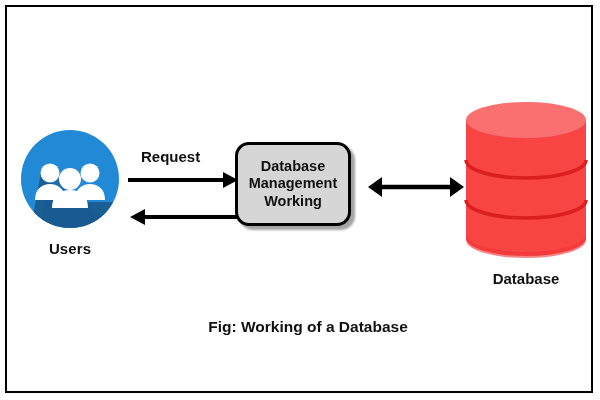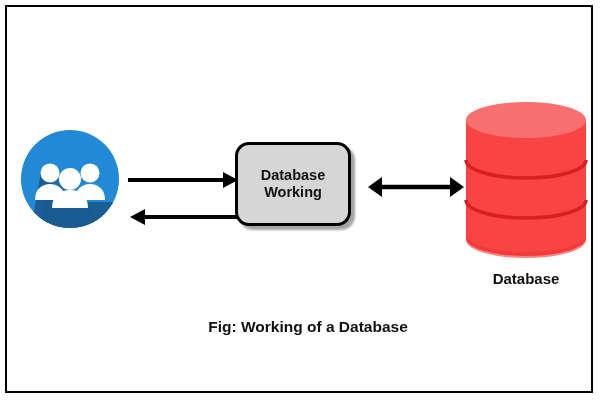--- a/index.html
+++ b/index.html
@@ -179,39 +179,42 @@
         <path d="M16 72 C16 61 23 56 31 56 C39 56 46 61 46 72 Z"></path>
 
         <circle cx="71" cy="45" r="9.5"></circle>
         <path d="M56 72 C56 61 63 56 71 56 C79 56 86 61 86 72 Z"></path>
 
         <circle cx="51" cy="51" r="11"></circle>
         <path d="M33 80 C33 67 41 62 51 62 C61 62 69 67 69 80 Z"></path>
       </g>
     </svg>
   </div>
+  <div class="users-label">Users</div>
 
   <div class="flow-arrows">
     <svg width="112" height="100" viewBox="0 0 112 100" xmlns="http://www.w3.org/2000/svg">
 
       <g>
         <line x1="0" y1="37" x2="95" y2="37" stroke="#000000" stroke-width="4"></line>
         <polygon points="95,29 110,37 95,45" fill="#000000"></polygon>
       </g>
 
       <g>
         <line x1="17" y1="74" x2="110" y2="74" stroke="#000000" stroke-width="4"></line>
         <polygon points="17,66 2,74 17,82" fill="#000000"></polygon>
       </g>
     </svg>
   </div>
+  <div class="arrow-label label-request">Request</div>
 
   <div class="dbms-shadow"></div>
   <div class="dbms-box">
     <div class="dbms-line">Database</div>
+    <div class="dbms-line">Management</div>
     <div class="dbms-line">Working</div>
   </div>
 
   <div class="double-arrow">
     <svg width="96" height="34" viewBox="0 0 96 34" xmlns="http://www.w3.org/2000/svg">
       <line x1="14" y1="17" x2="82" y2="17" stroke="#000000" stroke-width="4.5"></line>
       <polygon points="14,7 0,17 14,27" fill="#000000"></polygon>
       <polygon points="82,7 96,17 82,27" fill="#000000"></polygon>
     </svg>
   </div>

